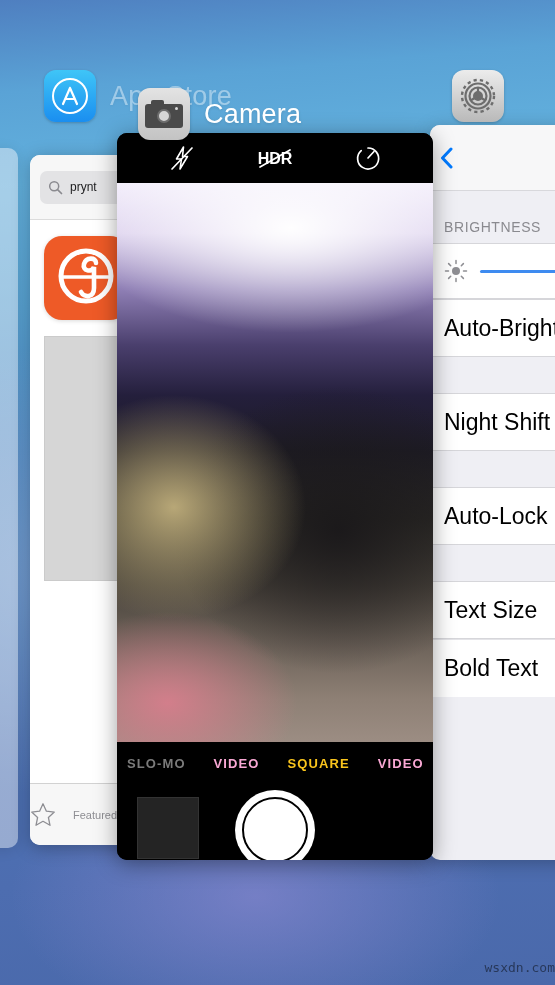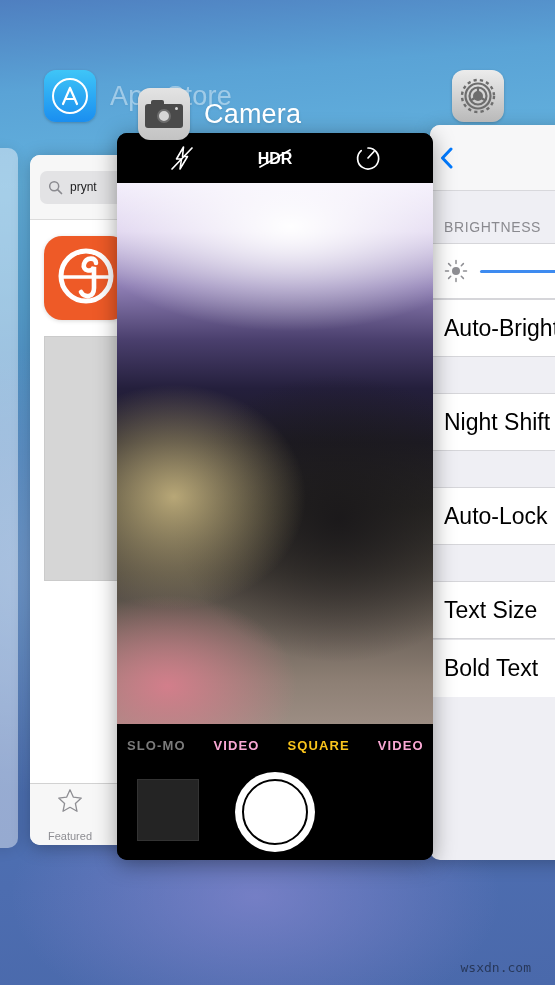--- a/index.html
+++ b/index.html
@@ -173,21 +173,21 @@
   }
   .as-tabbar {
     height:62px;
     background:#f7f7f7;
     border-top:1px solid #d2d2d2;
     display:flex; align-items:center;
     flex:none;
   }
   .as-tab {
     flex:1;
-    display:flex; flex-direction:column;
+    display:flex; flex-direction:row;
     align-items:center; gap:17px;
     color:#8e8e93;
   }
   .as-tab .tab-label { font-size:11px; }
   .star-icon { width:26px; height:25px; }
 
   
   #card-camera {
     left:117px; top:133px; width:316px; height:727px;
     background:#000;
@@ -219,21 +219,21 @@
         #241f3c 38%,
         #1d1b24 48%,
         #2b2925 60%,
         #4a443c 72%,
         #6b6158 82%,
         #8d7f74 92%,
         #9c8d83 100%);
     overflow:hidden;
   }
   .cam-bottombar {
-    height:136px; background:#000;
+    height:118px; background:#000;
     flex:none;
     position:relative;
   }
   .cam-modes {
     height:42px;
     display:flex; align-items:center;
     padding-left:10px;
     gap:28px;
     overflow:hidden;
   }
@@ -323,21 +323,21 @@
     flex:1; height:3px;
     background:#3e8bf0;
     border-radius:2px;
   }
   .set-gap { background:#efeff4; flex:none; }
   .gap-sm { height:36px; }
   .gap-lg { height:96px; }
 
   
   .watermark {
-    position:absolute; right:24px; bottom:10px;
+    position:absolute; right:0; bottom:10px;
     color:#22304d;
     font-size:13px;
     font-family:"DejaVu Sans Mono", monospace;
     opacity:0.85;
     z-index:10;
   }
 </style>
 </head>
 <body>
 

